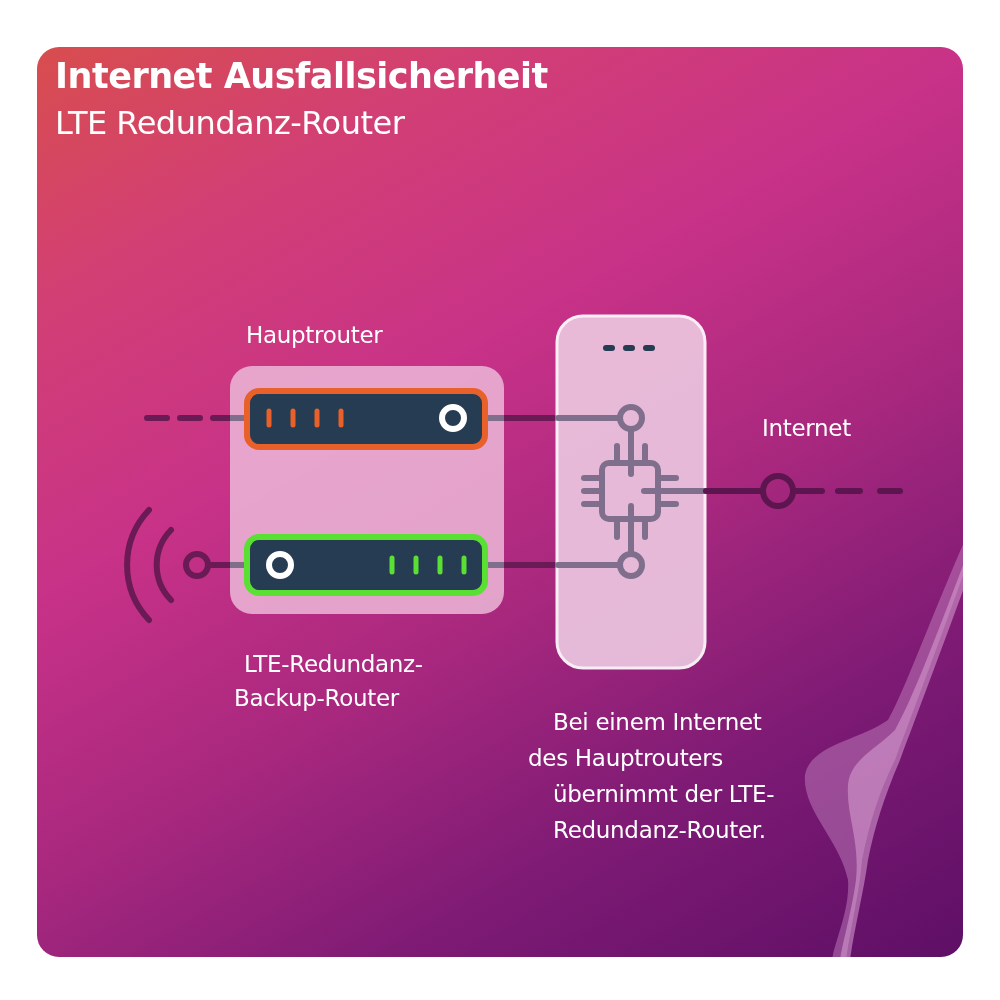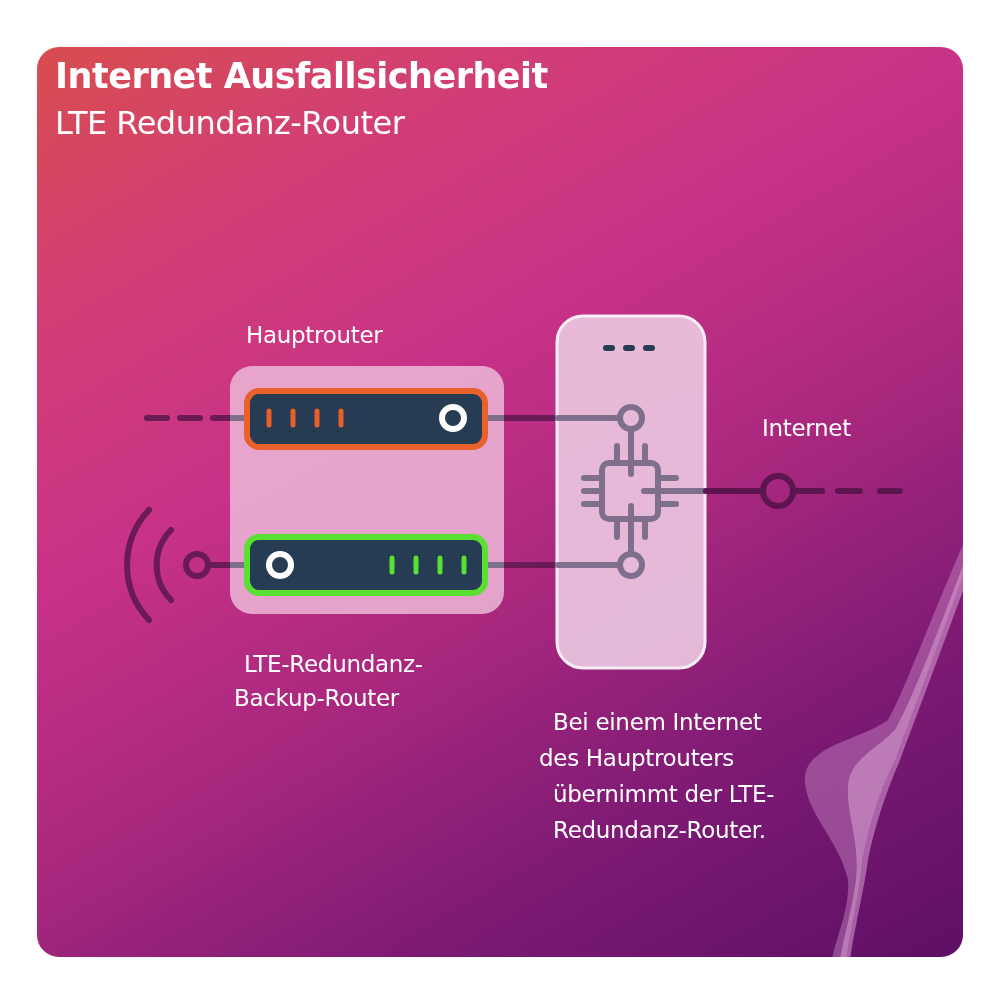--- a/index.html
+++ b/index.html
@@ -117,16 +117,16 @@
 <div class="title">Internet Ausfallsicherheit</div>
 <div class="subtitle">LTE Redundanz-Router</div>
 
 <div class="label" style="left:246px; top:310px;margin-top:8px;">Hauptrouter</div>
 <div class="label" style="left:762px; top:411px;">Internet</div>
 <div class="label" style="left:244px; top:647px;">LTE-Redundanz-</div>
 <div class="label" style="left:234px; top:681px;">Backup-Router</div>
 
 <div>
   <div class="label" style="left:553px; top:705px;">Bei einem Internet</div>
-  <div class="label" style="left:539px; top:741px;text-align:center;">des Hauptrouters</div>
+  <div class="label" style="left:528px; top:741px;text-align:center;">des Hauptrouters</div>
   <div class="label" style="left:553px; top:777px;">übernimmt der LTE-</div>
   <div class="label" style="left:553px; top:813px;">Redundanz-Router.</div>
 </div>
 
 </body></html>

